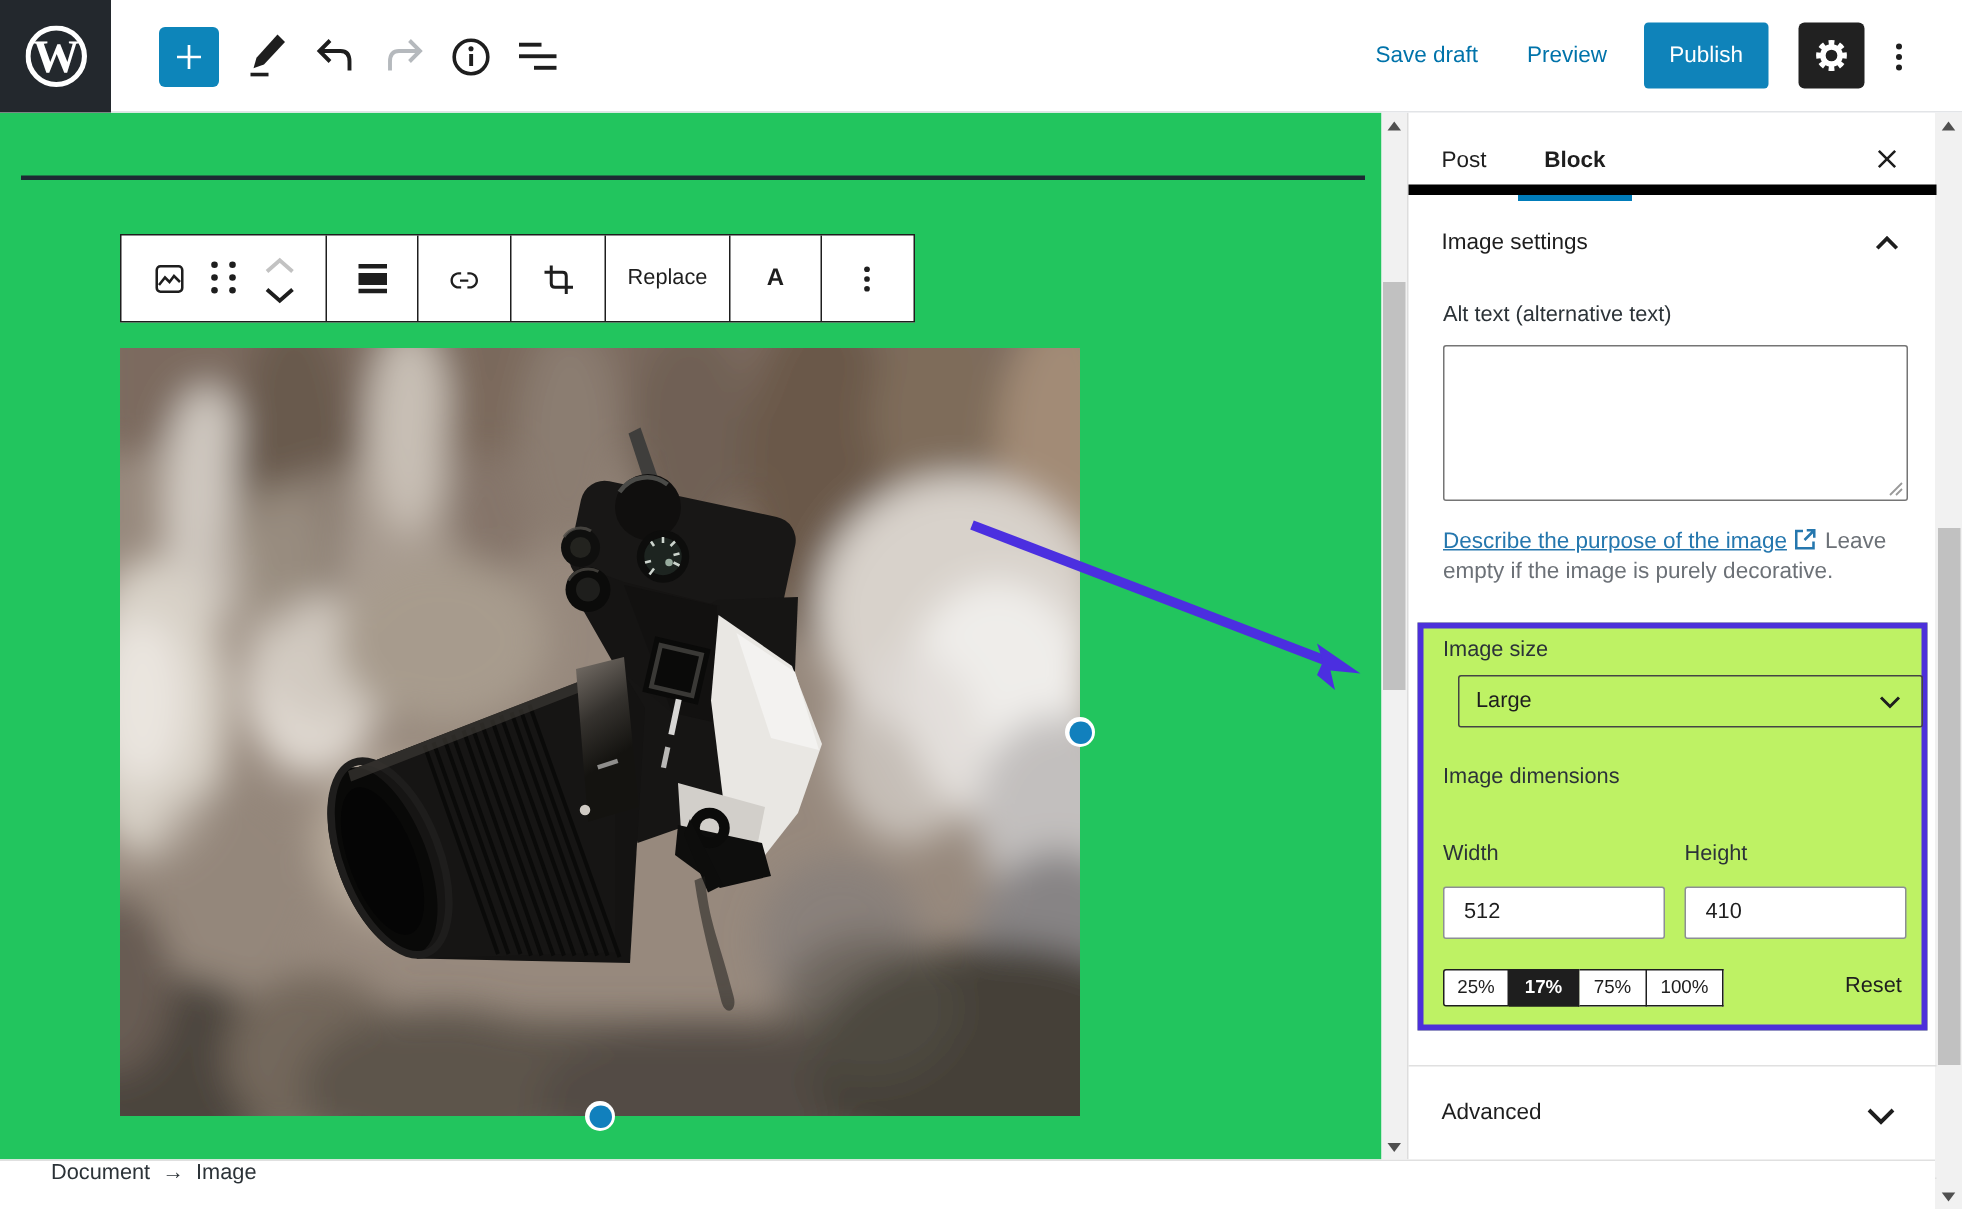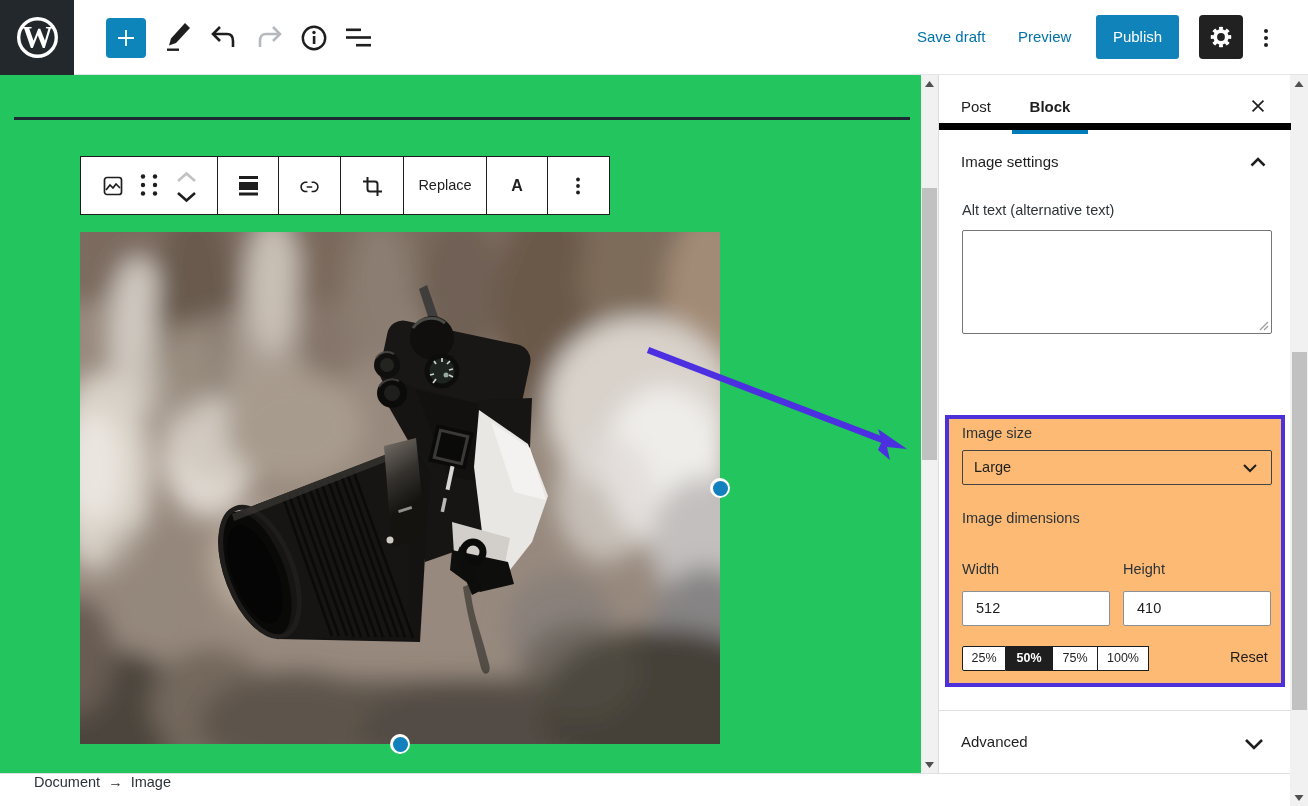--- a/index.html
+++ b/index.html
@@ -36,22 +36,22 @@
 #tabpost { position:absolute; left:22px; top:23px; font-size:15px; color:#1e1e1e; }
 #tabblock { position:absolute; left:73px; top:23px; width:76px; text-align:center; font-size:15px; font-weight:bold; color:#1e1e1e; }
 #tabul { position:absolute; left:73px; top:55px; width:76px; height:4px; background:#007cba; }
 #closex { position:absolute; left:312px; top:24px; width:14px; height:14px; }
 .panellabel { font-weight:normal; font-size:15px; color:#1e1e1e; }
 .fieldlabel { font-size:14.5px; color:#2c3338; }
 #alttextarea { position:absolute; left:23px; top:155px; width:310px; height:104px; border:1px solid #757575; border-radius:2px; background:#fff; }
 #describe { position:absolute; left:23px; top:276px; width:312px; font-size:15px; line-height:19.5px; color:#6c7177; }
 #describe a { color:#2577ae; text-decoration:underline; }
 
-#purplebox { position:absolute; left:6px; top:340px; width:340px; height:272px; border:4px solid #4c30da; background:#fdba74; }
-#selsize { position:absolute; left:13px; top:31px; width:310px; height:35px; border:1px solid #444; border-radius:2px; font-size:14.5px; line-height:33px; padding-left:11px; color:#1e1e1e; }
+#purplebox { position:absolute; left:6px; top:340px; width:340px; height:272px; border:4px solid #4c30da; background:#bef264; }
+#selsize { position:absolute; left:23px; top:31px; width:310px; height:35px; border:1px solid #444; border-radius:2px; font-size:14.5px; line-height:33px; padding-left:11px; color:#1e1e1e; }
 .dimin { position:absolute; top:172px; height:35px; border:1px solid #8c8f94; border-radius:2px; font-size:14.5px; line-height:33px; padding-left:13px; color:#1e1e1e; background:#fff; }
 .pctgrp { position:absolute; left:13px; top:227px; height:25px; display:flex; border-radius:2px; }
 .pct { height:25px; border:1px solid #1e1e1e; border-left:none; font-size:12.5px; text-align:center; line-height:23px; color:#1e1e1e; background:#fff; }
 .pct.first { border-left:1px solid #1e1e1e; border-radius:2px 0 0 2px; }
 .pct.sel { background:#1e1e1e; color:#fff; font-weight:bold; }
 #resetbtn { position:absolute; left:281px; top:230px; font-size:14.5px; color:#1e1e1e; }
 #advrow { position:absolute; left:0; top:635px; width:352px; height:76px; border-top:1px solid #e0e0e0; border-bottom:1px solid #e0e0e0; }
 
 
 #bottombar { position:absolute; left:0; top:773px; width:1290px; height:33px; background:#fff; border-top:1px solid #e0e0e0; }
@@ -285,36 +285,42 @@
   <svg class="abs" style="left:310px; top:81px;" width="18" height="12" viewBox="0 0 18 12">
       <path d="M2.5 9.5 L9 3 L15.5 9.5" fill="none" stroke="#1e1e1e" stroke-width="2.5"></path>
     </svg>
 
   <div class="abs fieldlabel" style="left:23px; top:127px;">Alt text (alternative text)</div>
   <div id="alttextarea">
     <svg class="abs" style="right:2px; bottom:2px;" width="10" height="10" viewBox="0 0 10 10">
         <path d="M9 1 L1 9 M9 5 L5 9" stroke="#9a9a9a" stroke-width="1.2"></path>
       </svg>
   </div>
+  <div id="describe"><a>Describe the purpose of the image</a>
+    <svg style="display:inline-block; vertical-align:-3px;" width="17" height="17" viewBox="0 0 17 17">
+        <path d="M7 3 H2.5 V14.5 H14 V10" fill="none" stroke="#2577ae" stroke-width="1.7"></path>
+        <path d="M9.5 2.5 H14.5 V7.5 M14.5 2.5 L8 9" fill="none" stroke="#2577ae" stroke-width="1.7"></path>
+      </svg>
+    Leave empty if the image is purely decorative.</div>
 
   <div id="purplebox">
     <div class="abs fieldlabel" style="left:13px; top:6px;">Image size</div>
     <div id="selsize">Large
       <svg class="abs" style="right:13px; top:12px;" width="16" height="10" viewBox="0 0 16 10">
           <path d="M2 2 L8 8 L14 2" fill="none" stroke="#1e1e1e" stroke-width="2"></path>
         </svg>
     </div>
     <div class="abs fieldlabel" style="left:13px; top:91px;">Image dimensions</div>
     <div class="abs fieldlabel" style="left:13px; top:142px;">Width</div>
     <div class="abs fieldlabel" style="left:174px; top:142px;">Height</div>
     <div class="dimin" style="left:13px; width:148px;">512</div>
     <div class="dimin" style="left:174px; width:148px;">410</div>
     <div class="pctgrp">
       <div class="pct first" style="width:44px;">25%</div>
-        <div class="pct sel" style="width:47px;">50%</div>
+        <div class="pct sel" style="width:47px;">17%</div>
         <div class="pct" style="width:45px;">75%</div>
         <div class="pct" style="width:51px;">100%</div>
     </div>
     <div id="resetbtn">Reset</div>
   </div>
 
   <div id="advrow">
     <div class="abs panellabel" style="left:22px; top:22px;">Advanced</div>
     <svg class="abs" style="left:304px; top:26px;" width="22" height="14" viewBox="0 0 22 14">
         <path d="M3 3 L11 11 L19 3" fill="none" stroke="#1e1e1e" stroke-width="2.6"></path>

